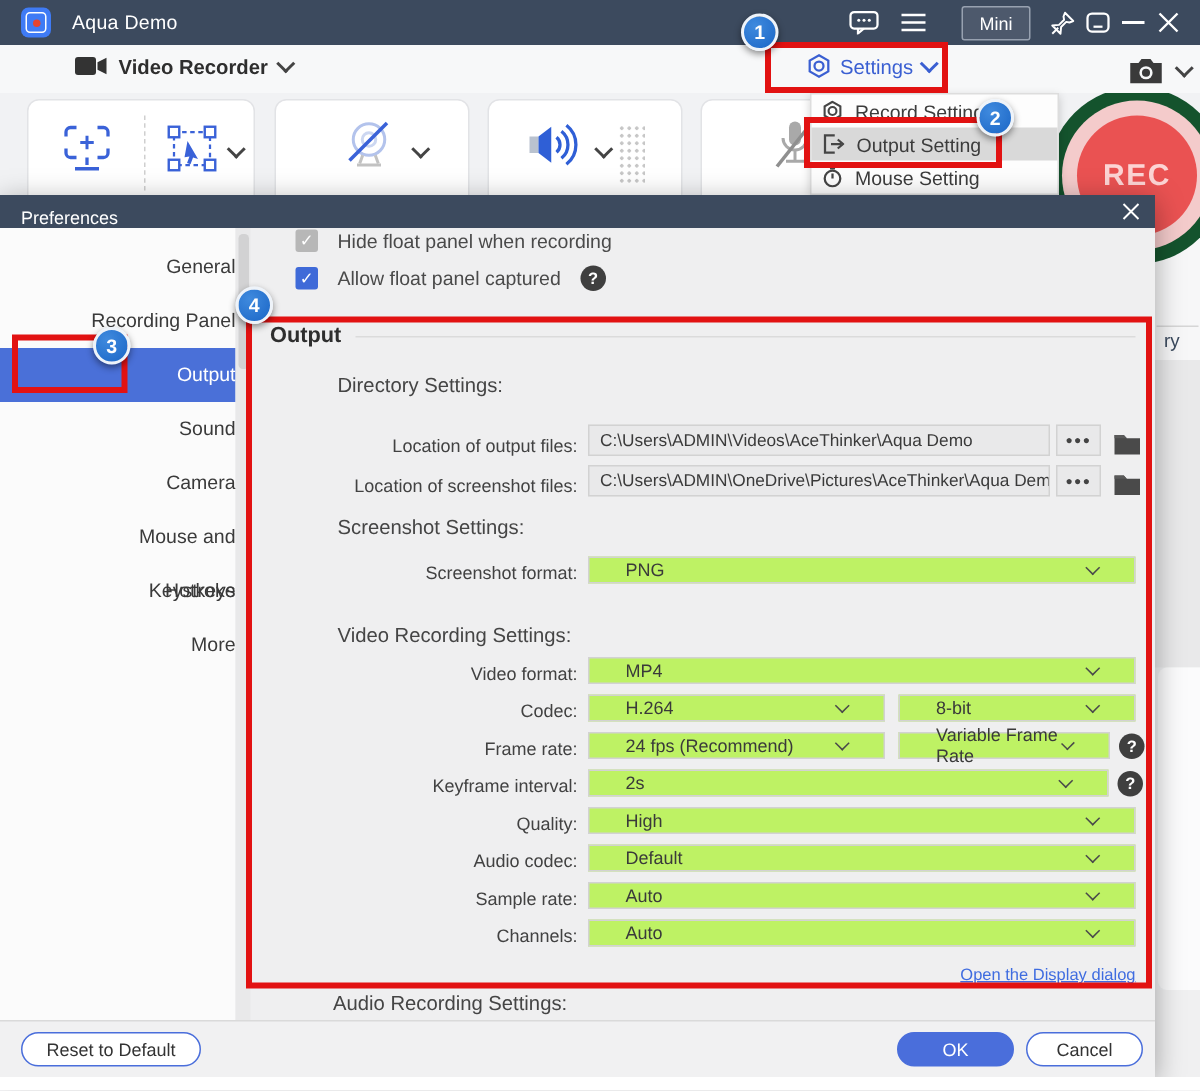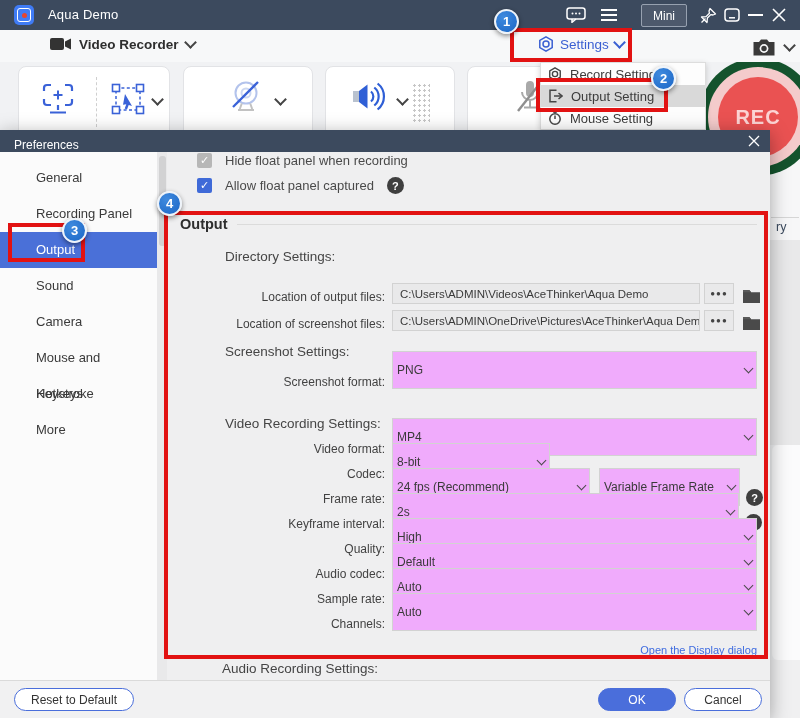--- a/index.html
+++ b/index.html
@@ -73,21 +73,21 @@
   
   .dialog{position:absolute;left:0;top:130px;width:770px;height:588px;z-index:10;
           box-shadow:0 4px 18px rgba(0,0,0,.35);}
   .dlg-header{position:absolute;left:0;top:0;width:770px;height:22px;background:#3c4a5e;
               display:flex;align-items:flex-end;}
   .dlg-title{color:#fff;font-size:12px;margin-left:14px;}
   .dlg-close{position:absolute;right:8px;top:3px;color:#fff;font-size:13px;width:16px;height:16px;
              display:flex;align-items:center;justify-content:center;}
   .dlg-body{position:absolute;left:0;top:22px;width:770px;height:528px;background:#efeff0;overflow:hidden;}
   .side{position:absolute;left:0;top:0;width:157px;height:528px;background:#fbfbfb;}
-  .side-item{height:36px;line-height:36px;padding-left:36px;font-size:13px;color:#3a3a3a;}
+  .side-item{height:36px;line-height:36px;padding-left:36px;font-size:13px;color:#3a3a3a;text-align:right;}
   .side-item:first-child{margin-top:8px;}
   .side-item.selected{background:#4a70d8;color:#fff;}
   .vscroll{position:absolute;left:157px;top:0;width:10px;height:528px;background:#e9e9ea;}
   .vthumb{position:absolute;left:1.5px;top:4px;width:7px;height:90px;background:#d2d2d3;border-radius:3px;}
   .content{position:absolute;left:167px;top:0;width:603px;height:528px;}
 
   .cb-row{position:absolute;left:30px;display:flex;align-items:center;gap:13px;}
   .cb{width:15px;height:15px;border-radius:2px;display:flex;align-items:center;justify-content:center;
       color:#fff;font-size:11px;}
   .cb.gray{background:#b7b7b7;}
@@ -104,22 +104,22 @@
   .form-row{display:flex;align-items:flex-end;height:21px;margin-bottom:4px;}
   .dir-row{height:23px;}
   .f-label{width:218px;text-align:right;font-size:12px;color:#424242;flex:none;}
   .path-box{margin-left:7px;width:308px;height:21px;background:#e9e9ea;border:1px solid #d2d2d2;
             box-sizing:border-box;font-size:11.5px;color:#3a3a3a;display:flex;align-items:center;
             padding-left:7px;white-space:nowrap;overflow:hidden;}
   .dots-btn{margin-left:4px;width:30px;height:21px;background:#e9e9ea;border:1px solid #d2d2d2;
             box-sizing:border-box;display:flex;align-items:center;justify-content:center;
             font-size:8px;color:#444;letter-spacing:1px;}
   .folder{margin-left:8px;display:flex;align-items:center;}
-  .select{margin-left:7px;height:38px;background:#f0abfc;border:1px solid #d2d2d2;box-sizing:border-box;
-          display:flex;align-items:center;justify-content:space-between;padding:0 4px;
+  .select{margin-left:7px;height:18px;background:#bef264;border:1px solid #d2d2d2;box-sizing:border-box;
+          display:flex;align-items:center;justify-content:space-between;padding:0 24px;
           font-size:12px;color:#3a3a3a;flex:none;}
   .select + .select{margin-left:9px;}
   .dchev{display:inline-block;width:6px;height:6px;border-right:1.6px solid #4a4a4a;
          border-bottom:1.6px solid #4a4a4a;transform:rotate(45deg);margin-top:-3px;}
   .row-help{margin-left:6px;flex:none;}
   .display-link{position:absolute;right:13px;top:492px;font-size:11px;color:#3f6ce0;text-decoration:underline;}
   .audio-heading{position:absolute;left:55px;top:509px;font-size:13.5px;color:#454545;}
 
   .dlg-footer{position:absolute;left:0;top:550px;width:770px;height:38px;background:#f1f1f2;
               border-top:1px solid #dadada;box-sizing:border-box;}
@@ -397,20 +397,24 @@
       <div class="rows" style="top:283px">
           <div class="form-row">
             <div class="f-label">Video format:</div>
             <div class="select" style="width:365px">
               <span>MP4</span>
               <i class="dchev"></i>
             </div>
           </div>
           <div class="form-row">
             <div class="f-label">Codec:</div>
+            <div class="select" style="width:198px">
+              <span>H.264</span>
+              <i class="dchev"></i>
+            </div>
             <div class="select" style="width:158px">
               <span>8-bit</span>
               <i class="dchev"></i>
             </div>
           </div>
           <div class="form-row">
             <div class="f-label">Frame rate:</div>
             <div class="select" style="width:198px">
               <span>24 fps (Recommend)</span>
               <i class="dchev"></i>

